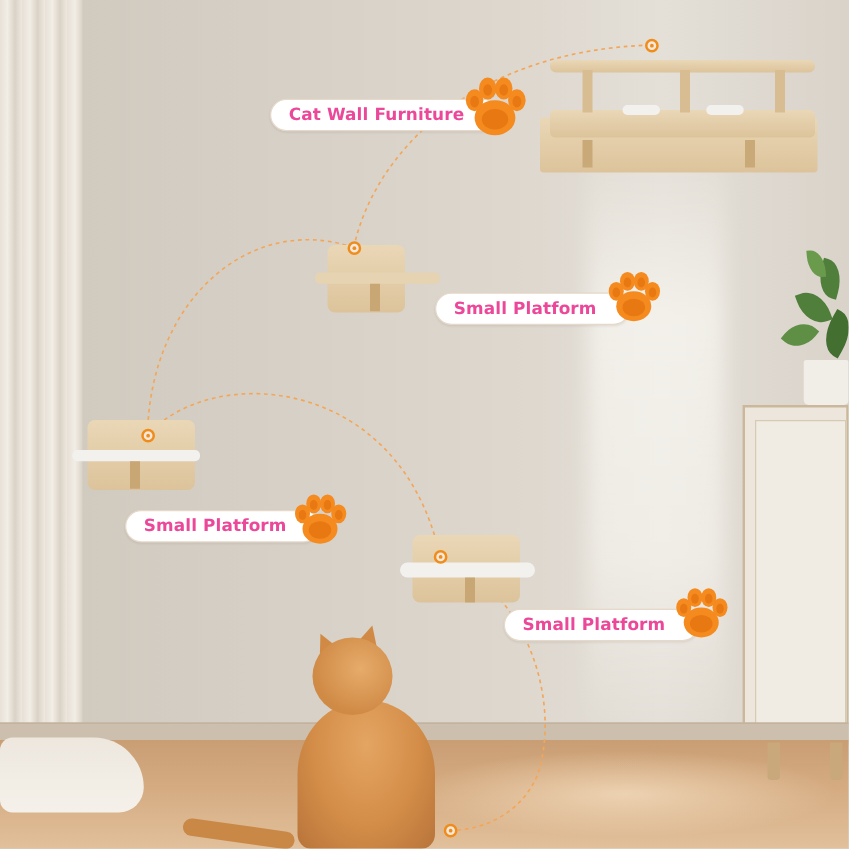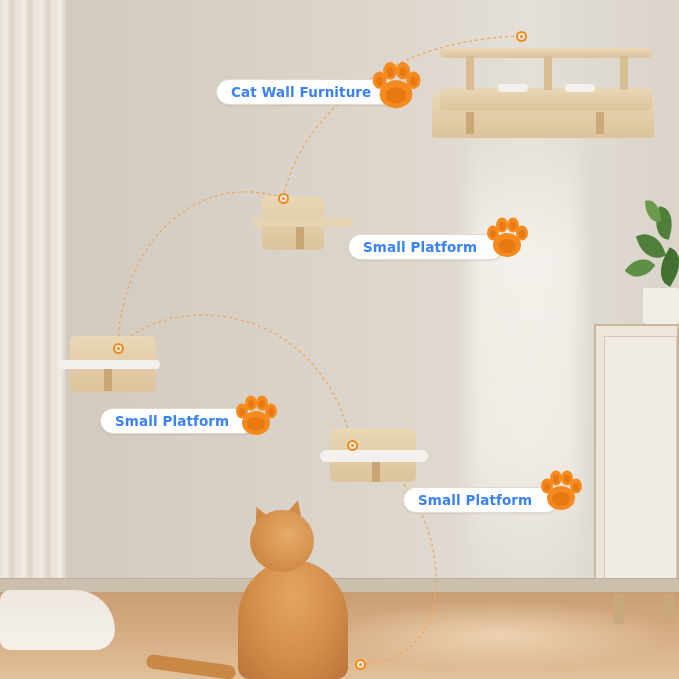--- a/index.html
+++ b/index.html
@@ -27,21 +27,21 @@
   .shelf { position: absolute; }
   .wood { background: linear-gradient(180deg, #ead7b6 0%, #dcc39b 100%); }
   .plate-white { background: #f3f1ee; }
 
   .dot { position: absolute; width: 11px; height: 11px; border-radius: 50%; background: #f4e9dc; border: 2px solid #f08c1c; box-sizing: border-box; }
   .dot::after { content: ""; position: absolute; left: 2px; top: 2px; width: 3px; height: 3px; border-radius: 50%; background: #f08c1c; }
 
   .label { position: absolute; height: 26px; border-radius: 13px; background: #ffffff;
     border: 1px solid #e6d9c9; box-shadow: 0 1px 2px rgba(0,0,0,0.08);
     display: flex; align-items: center; box-sizing: border-box; padding-left: 14px; }
-  .label-text { font-family: "DejaVu Sans", sans-serif; font-weight: bold; font-size: 13.5px; color: #3b82f6; letter-spacing: 0.1px; white-space: nowrap; }
+  .label-text { font-family: "DejaVu Sans", sans-serif; font-weight: bold; font-size: 13.5px; color: #ec4899; letter-spacing: 0.1px; white-space: nowrap; }
   .paw { position: absolute; width: 48px; height: 48px; }
 
   .cat-body { position: absolute; left: 238px; top: 560px; width: 110px; height: 119px; border-radius: 50% 50% 10% 10%;
     background: radial-gradient(ellipse at 50% 30%, #e4a562 0%, #d38d48 55%, #b8733a 100%); }
   .cat-head { position: absolute; left: 250px; top: 510px; width: 64px; height: 62px; border-radius: 50%;
     background: radial-gradient(ellipse at 60% 40%, #e7ab6a 0%, #cf8a45 70%); }
   .cat-ear { position: absolute; width: 0; height: 0; border-left: 11px solid transparent; border-right: 11px solid transparent; border-bottom: 22px solid #d08a45; }
   svg.paths { position: absolute; left: 0; top: 0; }
 </style>
 </head>

